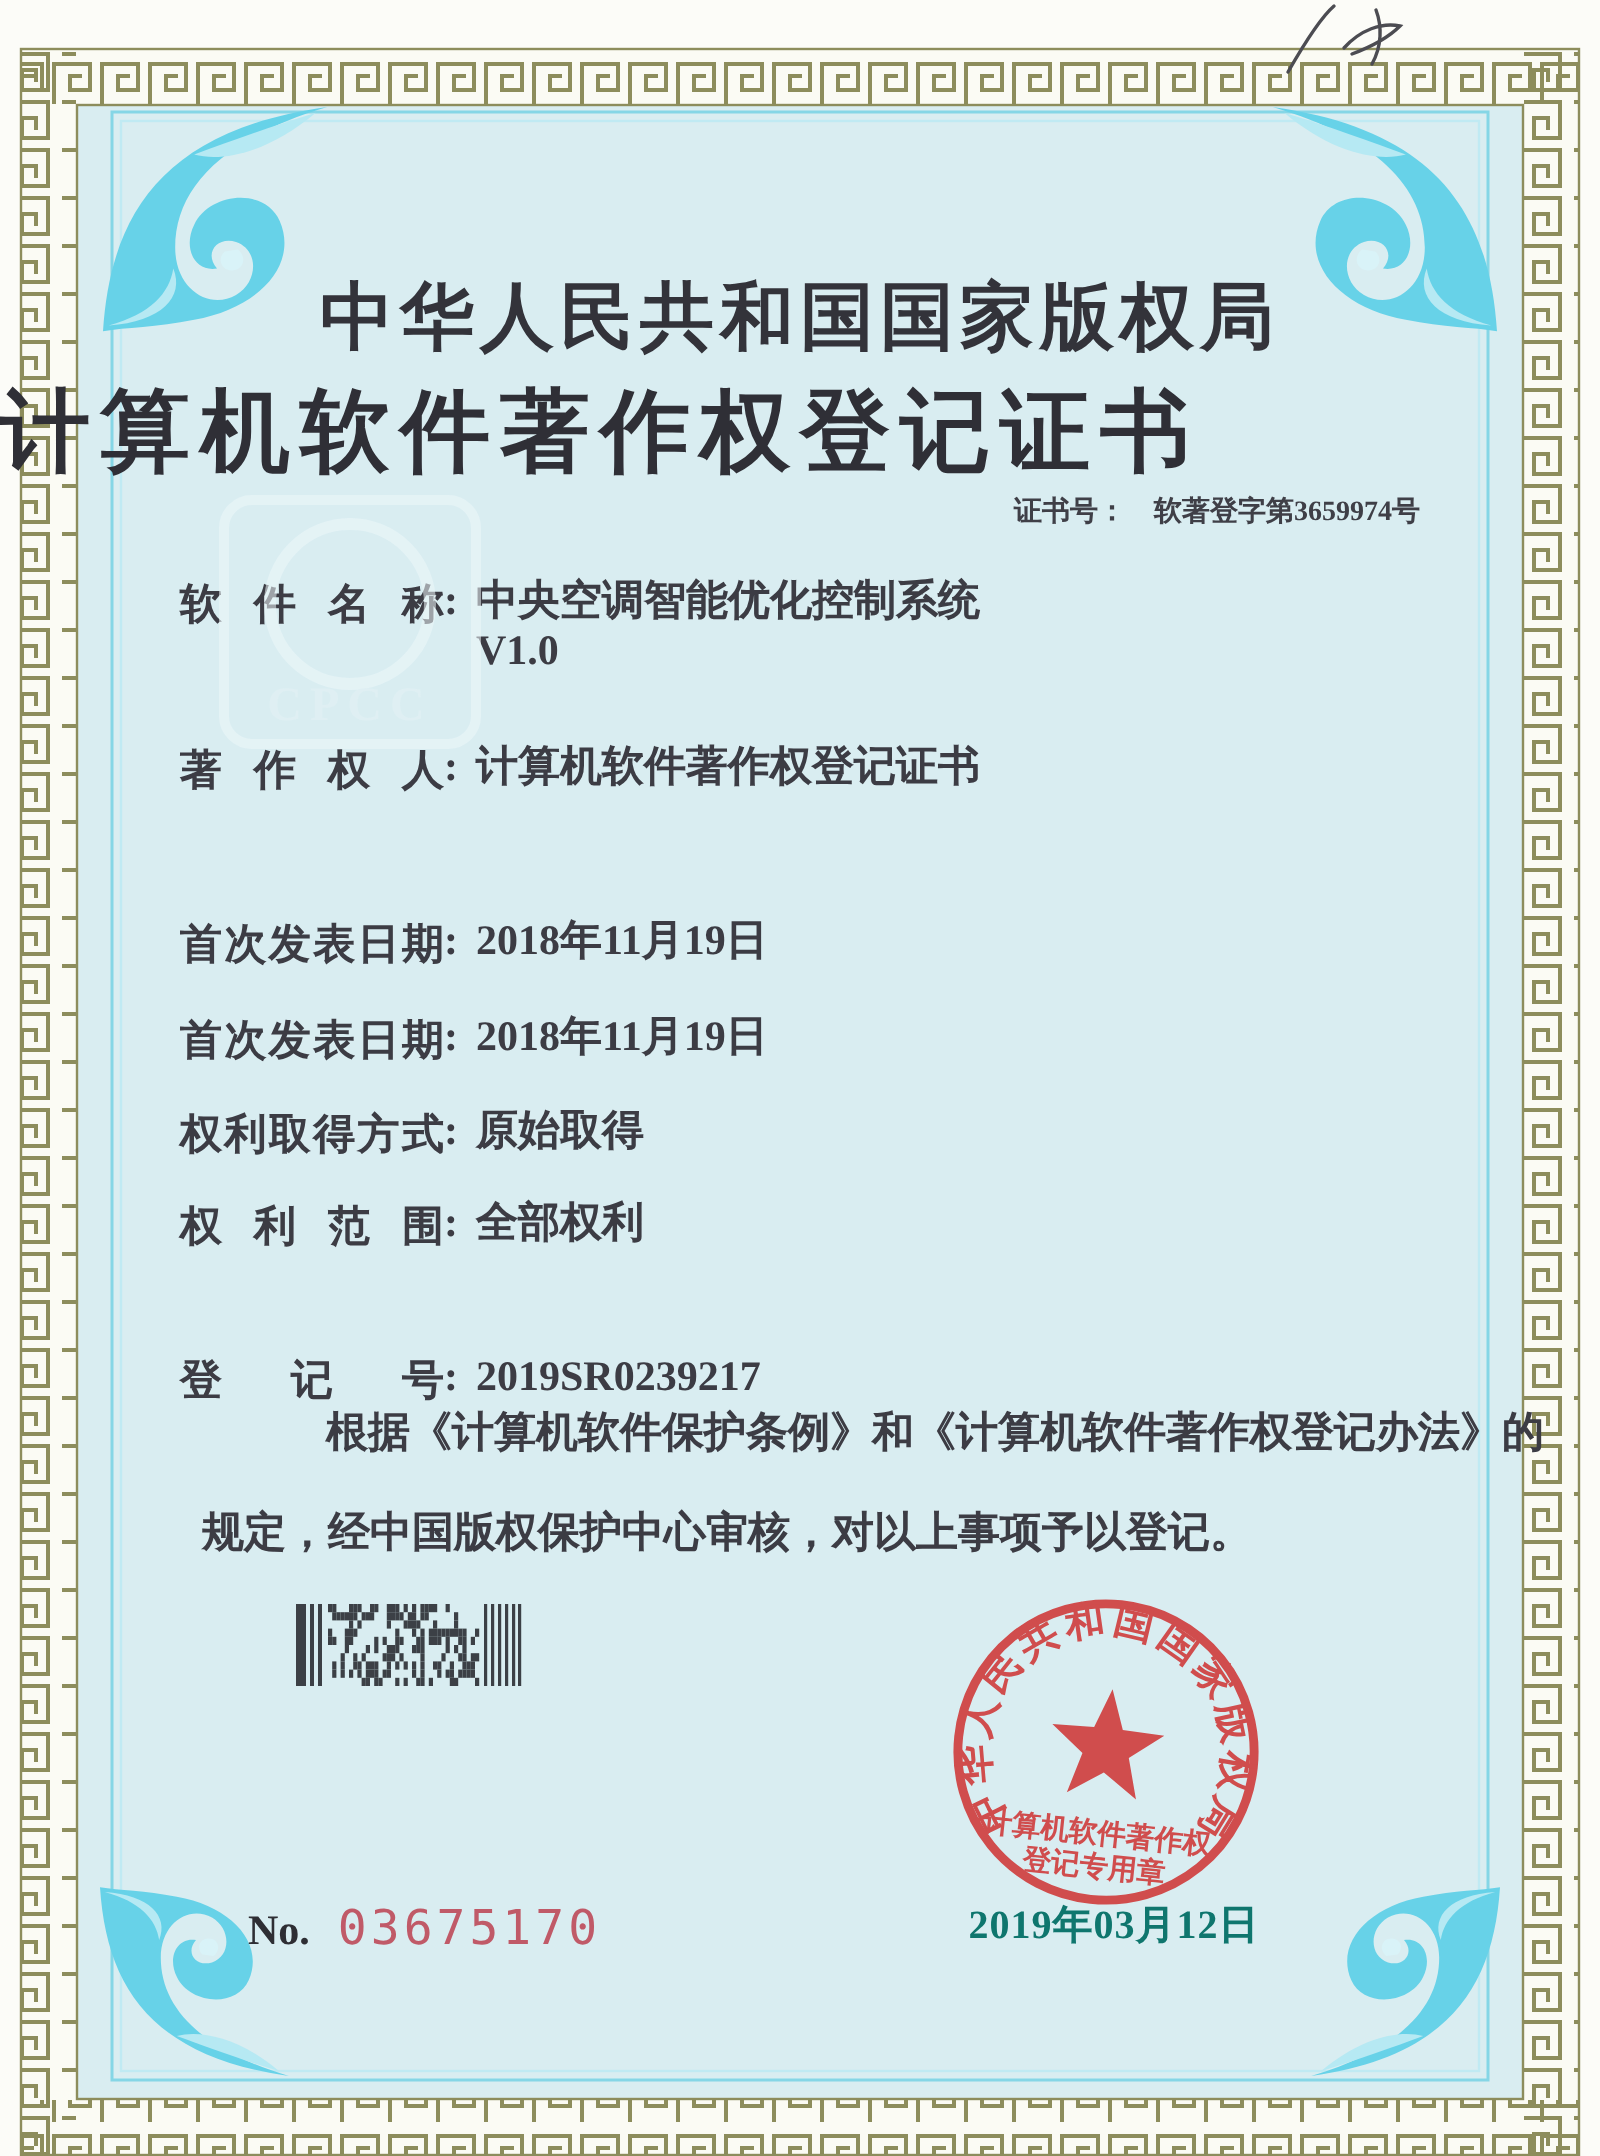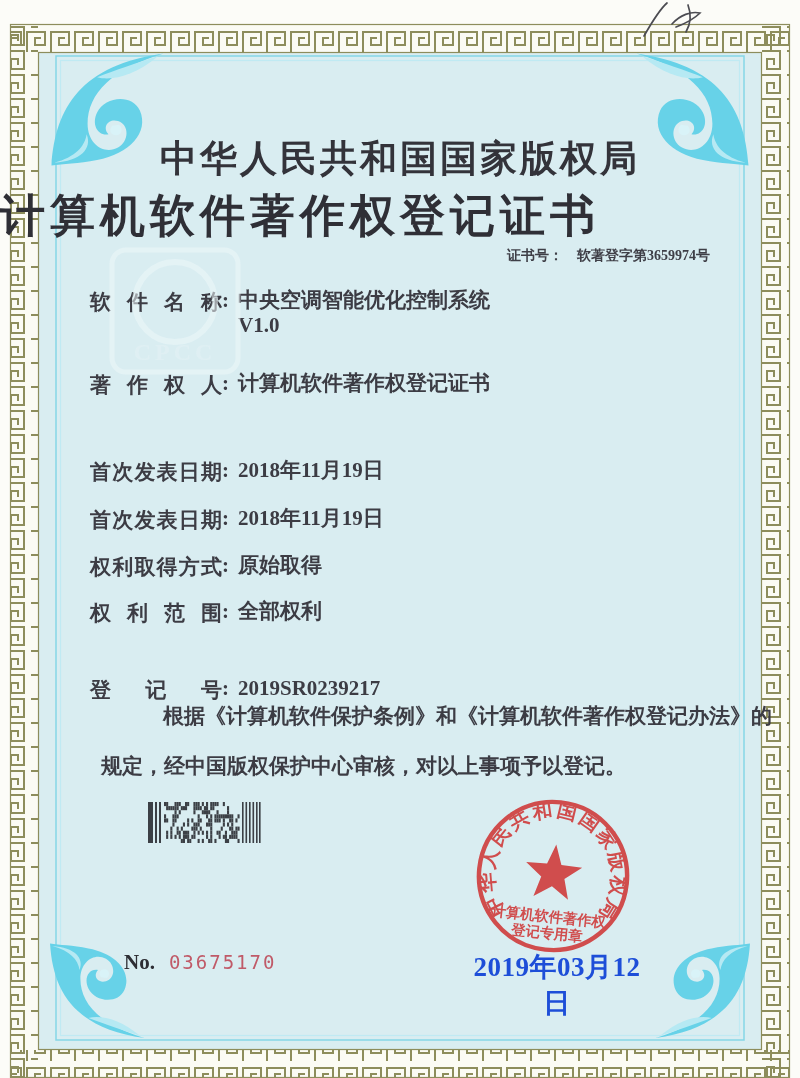--- a/index.html
+++ b/index.html
@@ -36,25 +36,25 @@
   .field-value { display:inline-block; vertical-align:top; line-height:25px; white-space:normal; width:430px; }
 
   .stmt { position:absolute; left:101px; width:640px; font-size:21px; font-weight:600; color:#3c3c44; }
   .stmt.l1 { top:702px; padding-left:62px; }
   .stmt.l2 { top:752px; }
 
   .serial { top:950px; left:124px; font-size:21px; }
   .serial .no-label { font-weight:bold; color:#2e2e34;margin-top:20px; }
   .serial .no-value {
     color:#c05a68; font-family:"DejaVu Sans Mono","Liberation Mono",monospace;
-    font-size:19px; letter-spacing:2px; margin-left:14px;
+    font-size:24px; letter-spacing:2px; margin-left:14px;
   }
   .issue-date {
     top:949px; left:468px; width:178px; text-align:center; z-index:5;
-    font-size:27px; font-weight:bold; color:#1d4ed8; letter-spacing:0.5px;
+    font-size:20px; font-weight:bold; color:#0f766e; letter-spacing:0.5px;
   }
 
   #seal { left:474px; top:797px; width:158px; height:158px; z-index:4;
           transform:rotate(6deg); opacity:0.9; }
   #barcode-box { left:148px; top:802px; z-index:3; }
   #watermark { left:100px; top:244px; z-index:1; opacity:0.55; }
   #pen-mark { left:628px; top:0px; z-index:3; }
 </style>
 </head>
 <body>

